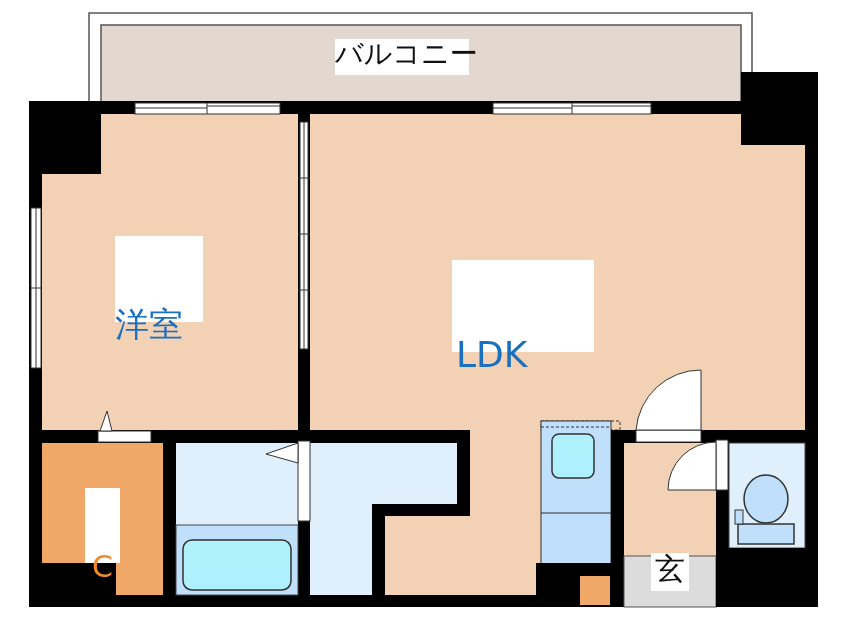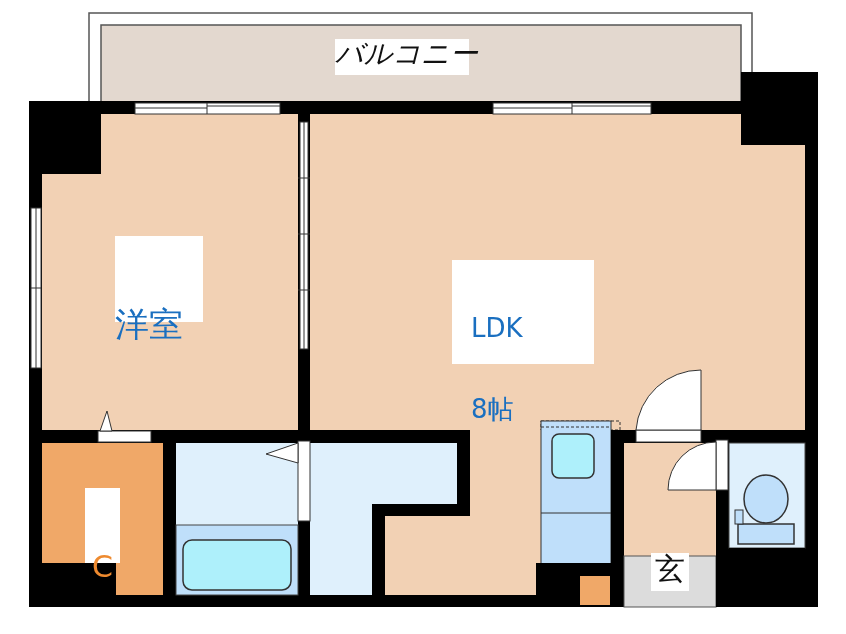--- a/index.html
+++ b/index.html
@@ -123,29 +123,28 @@
     <path d="M298,443 L266,454 L298,463 Z"></path>
 
     <rect x="636" y="430" width="65" height="12"></rect>
     <path d="M636,430 A65,65 0 0 1 701,370 L701,430 Z"></path>
 
     <rect x="716" y="440" width="12" height="50"></rect>
     <path d="M668,490 A48,48 0 0 1 716,442 L716,490 Z"></path>
   </g>
 </svg>
 
-<div class="lbl lbl-black" style="left:335px;top:39px;width:134px;height:36px;font-size:28px;text-align:center;font-style:italic;">バルコニー</div>
+<div class="lbl lbl-black" style="left:335px;top:39px;width:134px;height:36px;font-size:28px;text-align:center;">バルコニー</div>
 
 <div class="lbl lbl-blue" style="left:115px;top:236px;width:88px;height:86px;font-size:34px;">
   <div>洋室</div>
 </div>
 
-<div class="lbl lbl-blue" style="left:452px;top:260px;width:142px;height:104px;font-size:26px;padding-left:19px;box-sizing:border-box;">
+<div class="lbl lbl-blue" style="left:452px;top:260px;width:142px;height:92px;font-size:36px;padding-left:4px;box-sizing:border-box;">
   <div>LDK</div>
-  <div>8帖</div>
 </div>
 
 <div class="lbl lbl-orange" style="left:85px;top:488px;width:35px;height:75px;font-size:30px;text-align:center;">
   <div>C</div>
   
 </div>
 
 <div class="lbl lbl-black" style="left:651px;top:553px;width:38px;height:38px;font-size:30px;text-align:center;">玄</div>
 
 </body></html>

